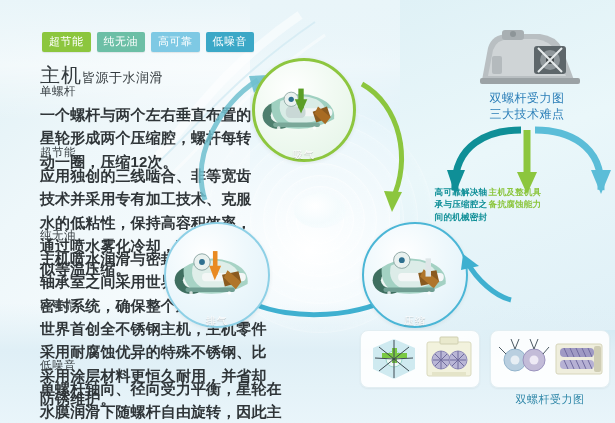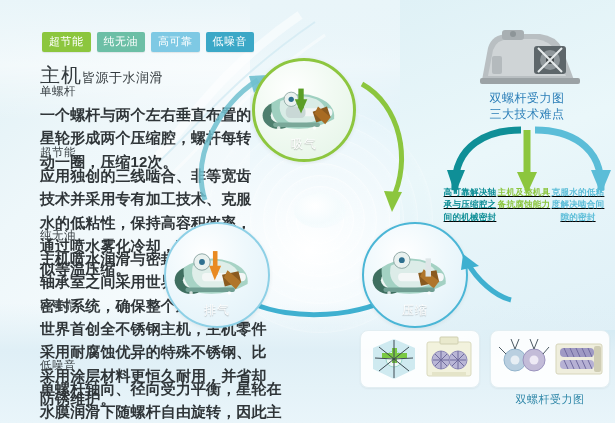--- a/index.html
+++ b/index.html
@@ -79,22 +79,22 @@
   #sec1{ top:84px; } #sec2{ top:145px; } #sec3{ top:228px; }
   #sec4{ top:298px; width:240px; } #sec5{ top:358px; width:250px; }
 
   
   .circ{
     position:absolute; border-radius:50%;
     display:flex; align-items:flex-end; justify-content:center;
   }
   .circ .ring{ position:absolute; inset:0; border-radius:50%; }
   .circ .lbl{
-    position:relative; z-index:4; font-size:12px; color:#ffffff;
-    padding-bottom:9px; letter-spacing:1px;
+    position:relative; z-index:4; font-size:10px; color:#ffffff;
+    letter-spacing:1px;
     text-shadow:0 1px 1px rgba(0,0,0,.25);
     text-align:right;
   }
   #circ-intake{ left:252px; top:58px; width:104px; height:104px; }
   #circ-intake .ring{
     border:3px solid #8dc63f;
     background: radial-gradient(circle at 38% 30%, #ffffff 0%, #f1faf2 45%, #e3f3e6 100%);
     box-shadow: 0 1px 4px rgba(0,0,0,.08);
   }
   #circ-exhaust{ left:164px; top:222px; width:106px; height:106px; }
@@ -112,21 +112,21 @@
   .machine{ position:absolute; left:7%; top:13%; width:86%; height:68%; z-index:3; }
 
   
   .rp-photo{ position:absolute; left:478px; top:26px; width:104px; height:62px; }
   .rp-title{
     position:absolute; left:452px; top:90px; width:150px;
     text-align:center; color:#2c7fb8; font-size:12px; line-height:1.35;
     letter-spacing:.5px;
   }
   .rp-arrows{ position:absolute; left:443px; top:124px; width:172px; height:70px; }
-  .rp-cols{ position:absolute; left:443px; top:186px; width:172px; display:flex; gap:0;text-decoration:underline; }
+  .rp-cols{ position:absolute; left:434px; top:186px; width:172px; display:flex; gap:0; }
   .rp-col{
     width:54px; font-size:8.6px; line-height:1.45; color:#2a6f93;
     text-align:center; font-weight:bold; letter-spacing:.2px;
   }
   .rp-col.c1{ color:#1b7f87; }
   .rp-col.c2{ color:#3d7a2e; }
   .rp-col.c3{ color:#2a6f93; }
 
   
   .cmp{
@@ -308,21 +308,20 @@
     <polygon points="12,70 4,46 22,46" fill="#0f8f97"></polygon>
     <path d="M84 6 L84 56" stroke="#8cc63e" stroke-width="7" fill="none"></path>
     <polygon points="84,70 74,48 94,48" fill="#8cc63e"></polygon>
     <path d="M158 66 C 160 20, 124 6, 92 6" stroke="#5bbdd8" stroke-width="7" fill="none"></path>
     <polygon points="158,70 148,46 168,46" fill="#5bbdd8"></polygon>
   </svg>
 
   <div class="rp-cols">
     <div class="rp-col c1" style="color: rgb(15, 143, 151);">高可靠解决轴承与压缩腔之间的机械密封</div>
     <div class="rp-col c2" style="color: rgb(140, 198, 62);">主机及整机具备抗腐蚀能力</div>
-    <div class="rp-col c3" style="color: rgb(91, 189, 216);">克服水的低粘度解决啮合间隙的密封</div>
   </div>
 
   <svg class="cmp-arrow" viewBox="0 0 60 60">
     <path d="M56 50 C 40 46, 22 30, 12 12" stroke="#3fb0d0" stroke-width="5" fill="none"></path>
     <polygon points="8,4 24,16 6,20" fill="#3fb0d0"></polygon>
   </svg>
 
   <div class="cmp" id="cmp1">
     <svg width="54" height="46" viewBox="0 0 54 46">
       <polygon points="27,3 48,12 48,33 27,43 6,33 6,12" fill="#cfeaf0"></polygon>

